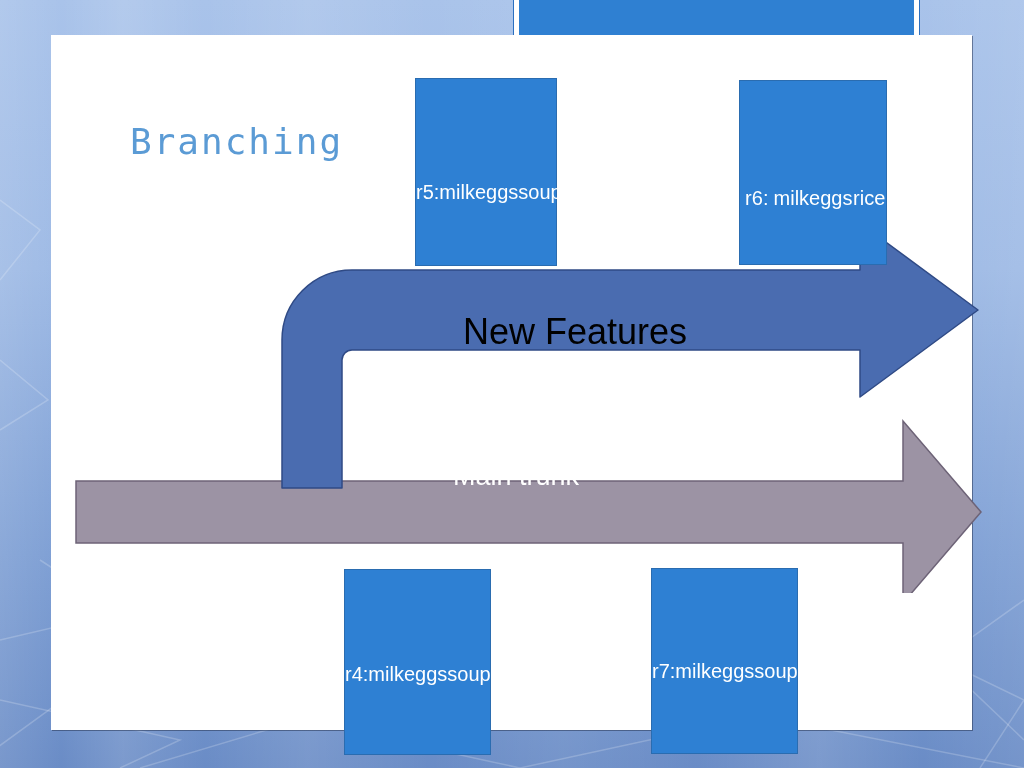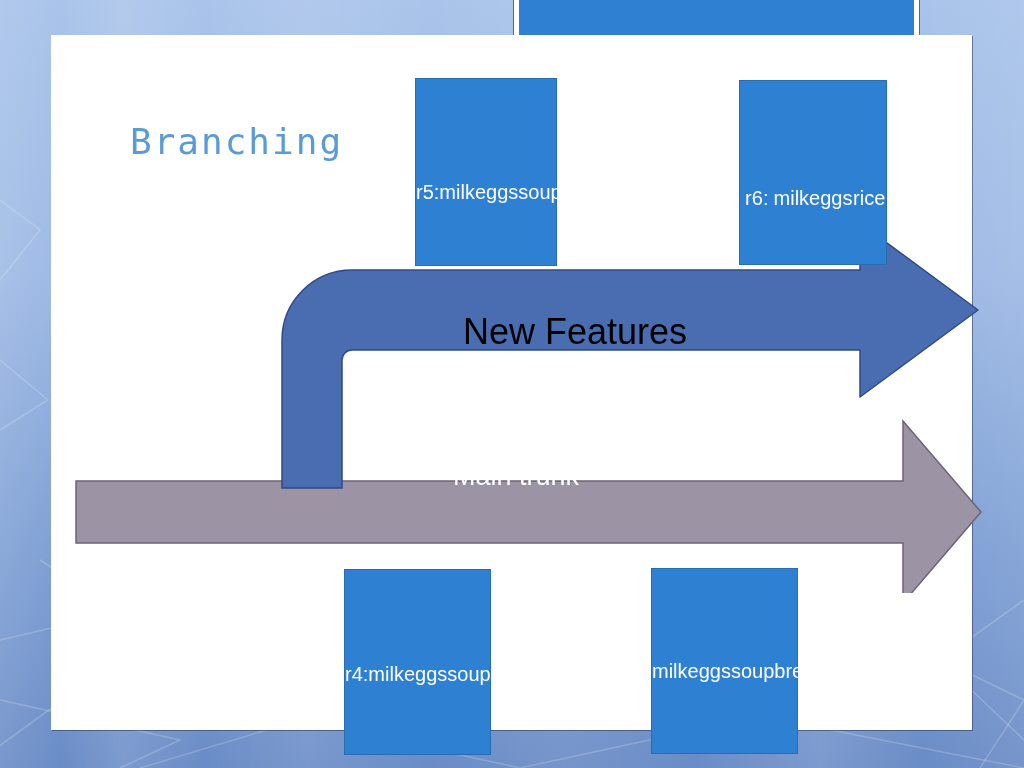--- a/index.html
+++ b/index.html
@@ -202,20 +202,21 @@
     </div>
 
     <div class="rev-box" id="box-r4">
       <span class="line">r4:</span>
       <span class="line">milk</span>
       <span class="line">eggs</span>
       <span class="line">soup</span>
     </div>
 
     <div class="rev-box" id="box-r7">
+      <span class="line">r7:</span>
       <span class="line">milk</span>
       <span class="line">eggs</span>
       <span class="line">soup</span>
       <span class="line">bread</span>
     </div>
 
   </div>
 </div>
 
 </body></html>

